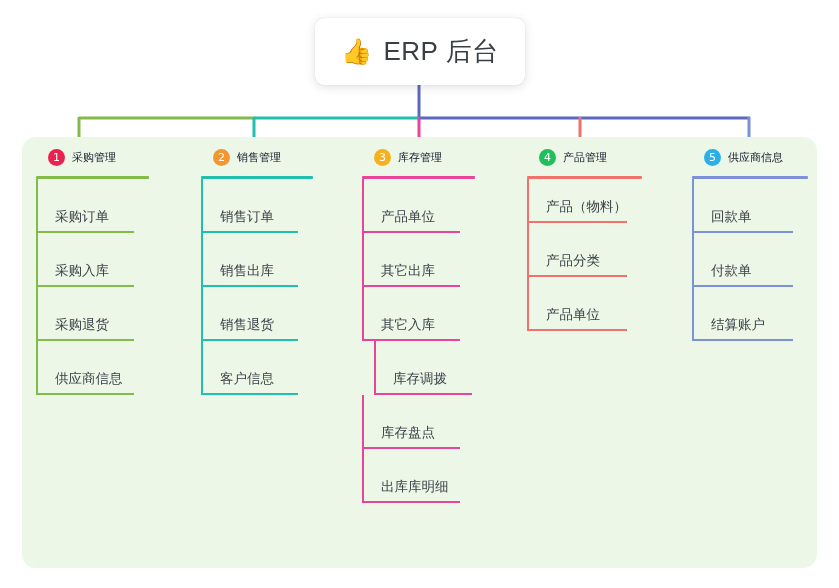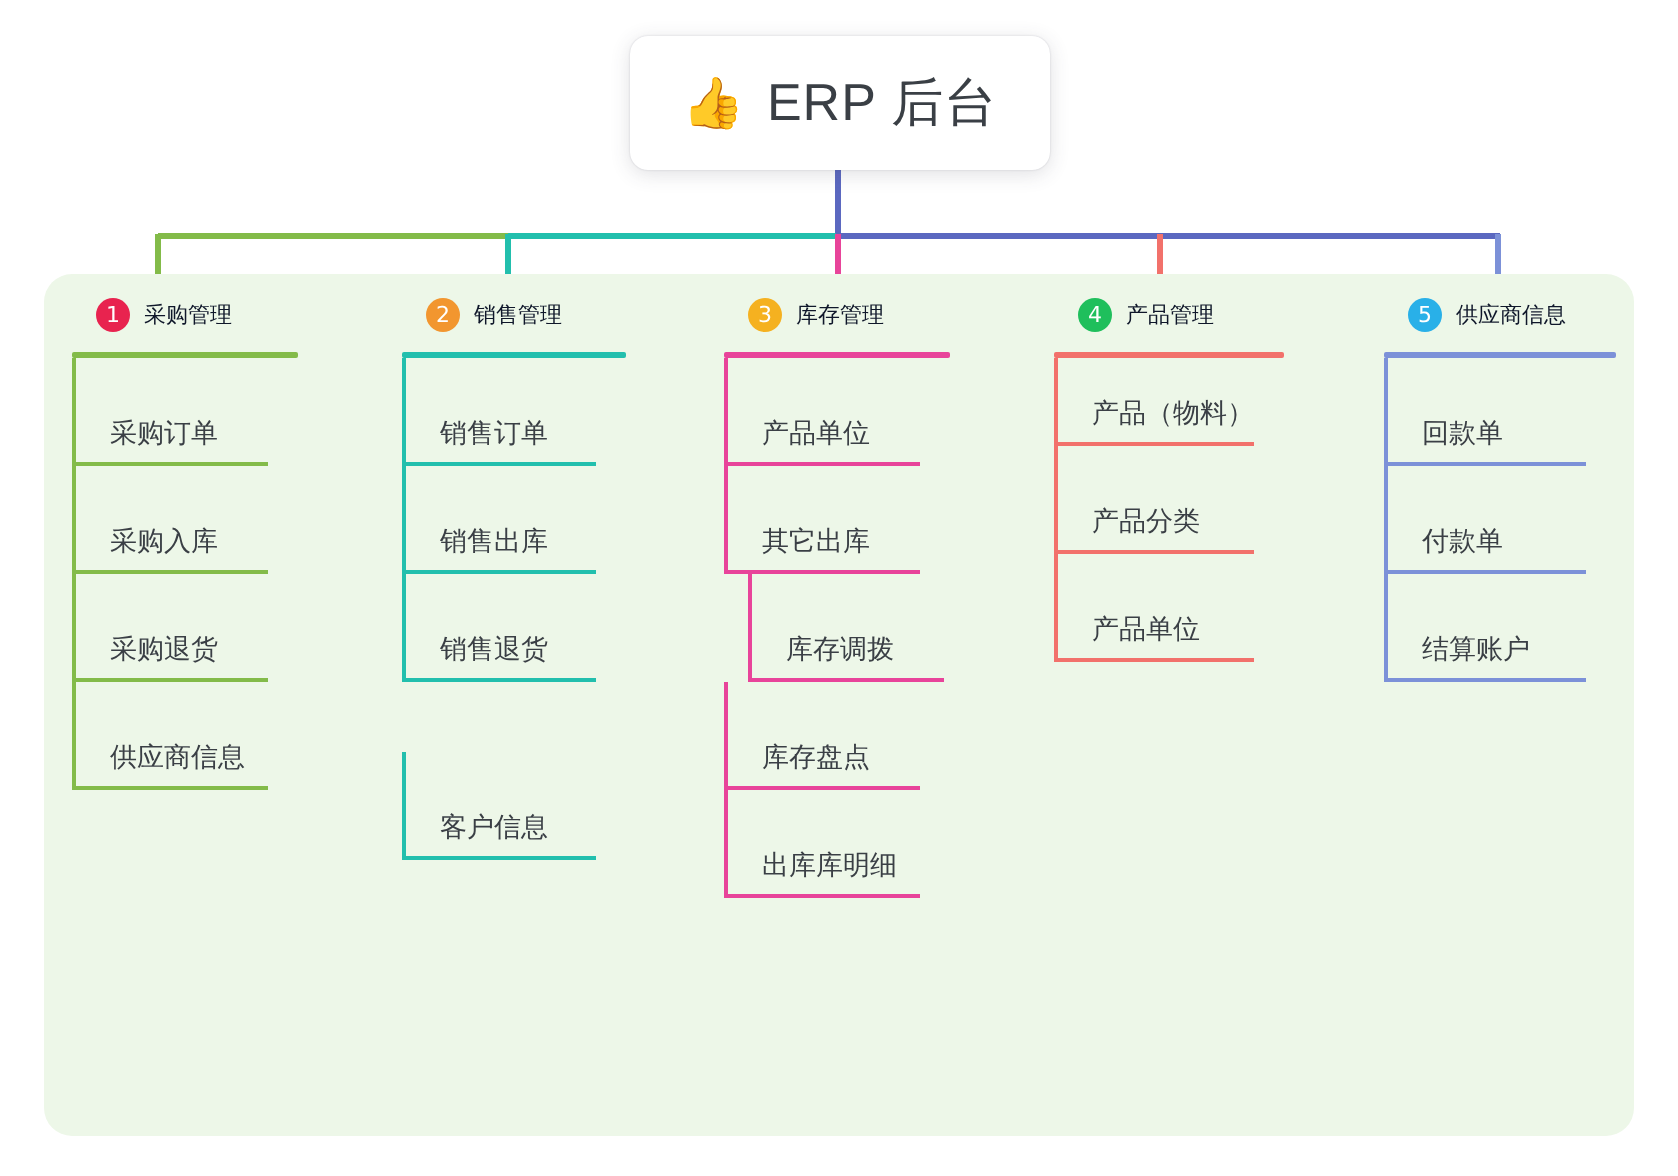--- a/index.html
+++ b/index.html
@@ -210,21 +210,21 @@
           <div class="item" style="height: 54px;">
             <div class="item-stem" style="background: rgb(34, 191, 173);"></div>
             <div class="item-label">销售出库</div>
             <div class="item-rule" style="background: rgb(34, 191, 173); width: 97px;"></div>
           </div>
           <div class="item" style="height: 54px;">
             <div class="item-stem" style="background: rgb(34, 191, 173);"></div>
             <div class="item-label">销售退货</div>
             <div class="item-rule" style="background: rgb(34, 191, 173); width: 97px;"></div>
           </div>
-          <div class="item" style="height: 54px; margin-top: 35px;">
+          <div class="item" style="height: 54px;">
             <div class="item-stem" style="background: rgb(34, 191, 173);"></div>
             <div class="item-label">客户信息</div>
             <div class="item-rule" style="background: rgb(34, 191, 173); width: 97px;"></div>
           </div>
         </div>
       </div>
       <div class="column" style="left: 362px; width: 113px;">
         <div class="col-header">
           <span class="badge" style="background: rgb(245, 177, 32);">3</span>
           <span class="col-title">库存管理</span>
@@ -232,20 +232,25 @@
         <div class="col-rule" style="background: rgb(232, 68, 154); width: 113px;"></div>
         <div class="items">
           <div class="item" style="height: 54px;">
             <div class="item-stem" style="background: rgb(232, 68, 154);"></div>
             <div class="item-label">产品单位</div>
             <div class="item-rule" style="background: rgb(232, 68, 154); width: 98px;"></div>
           </div>
           <div class="item" style="height: 54px;">
             <div class="item-stem" style="background: rgb(232, 68, 154);"></div>
             <div class="item-label">其它出库</div>
+            <div class="item-rule" style="background: rgb(232, 68, 154); width: 98px;"></div>
+          </div>
+          <div class="item" style="height: 54px;">
+            <div class="item-stem" style="background: rgb(232, 68, 154);"></div>
+            <div class="item-label">其它入库</div>
             <div class="item-rule" style="background: rgb(232, 68, 154); width: 98px;"></div>
           </div>
           <div class="item" style="height: 54px; margin-left: 12px;">
             <div class="item-stem" style="background: rgb(232, 68, 154);"></div>
             <div class="item-label">库存调拨</div>
             <div class="item-rule" style="background: rgb(232, 68, 154); width: 98px;"></div>
           </div>
           <div class="item" style="height: 54px;">
             <div class="item-stem" style="background: rgb(232, 68, 154);"></div>
             <div class="item-label">库存盘点</div>

